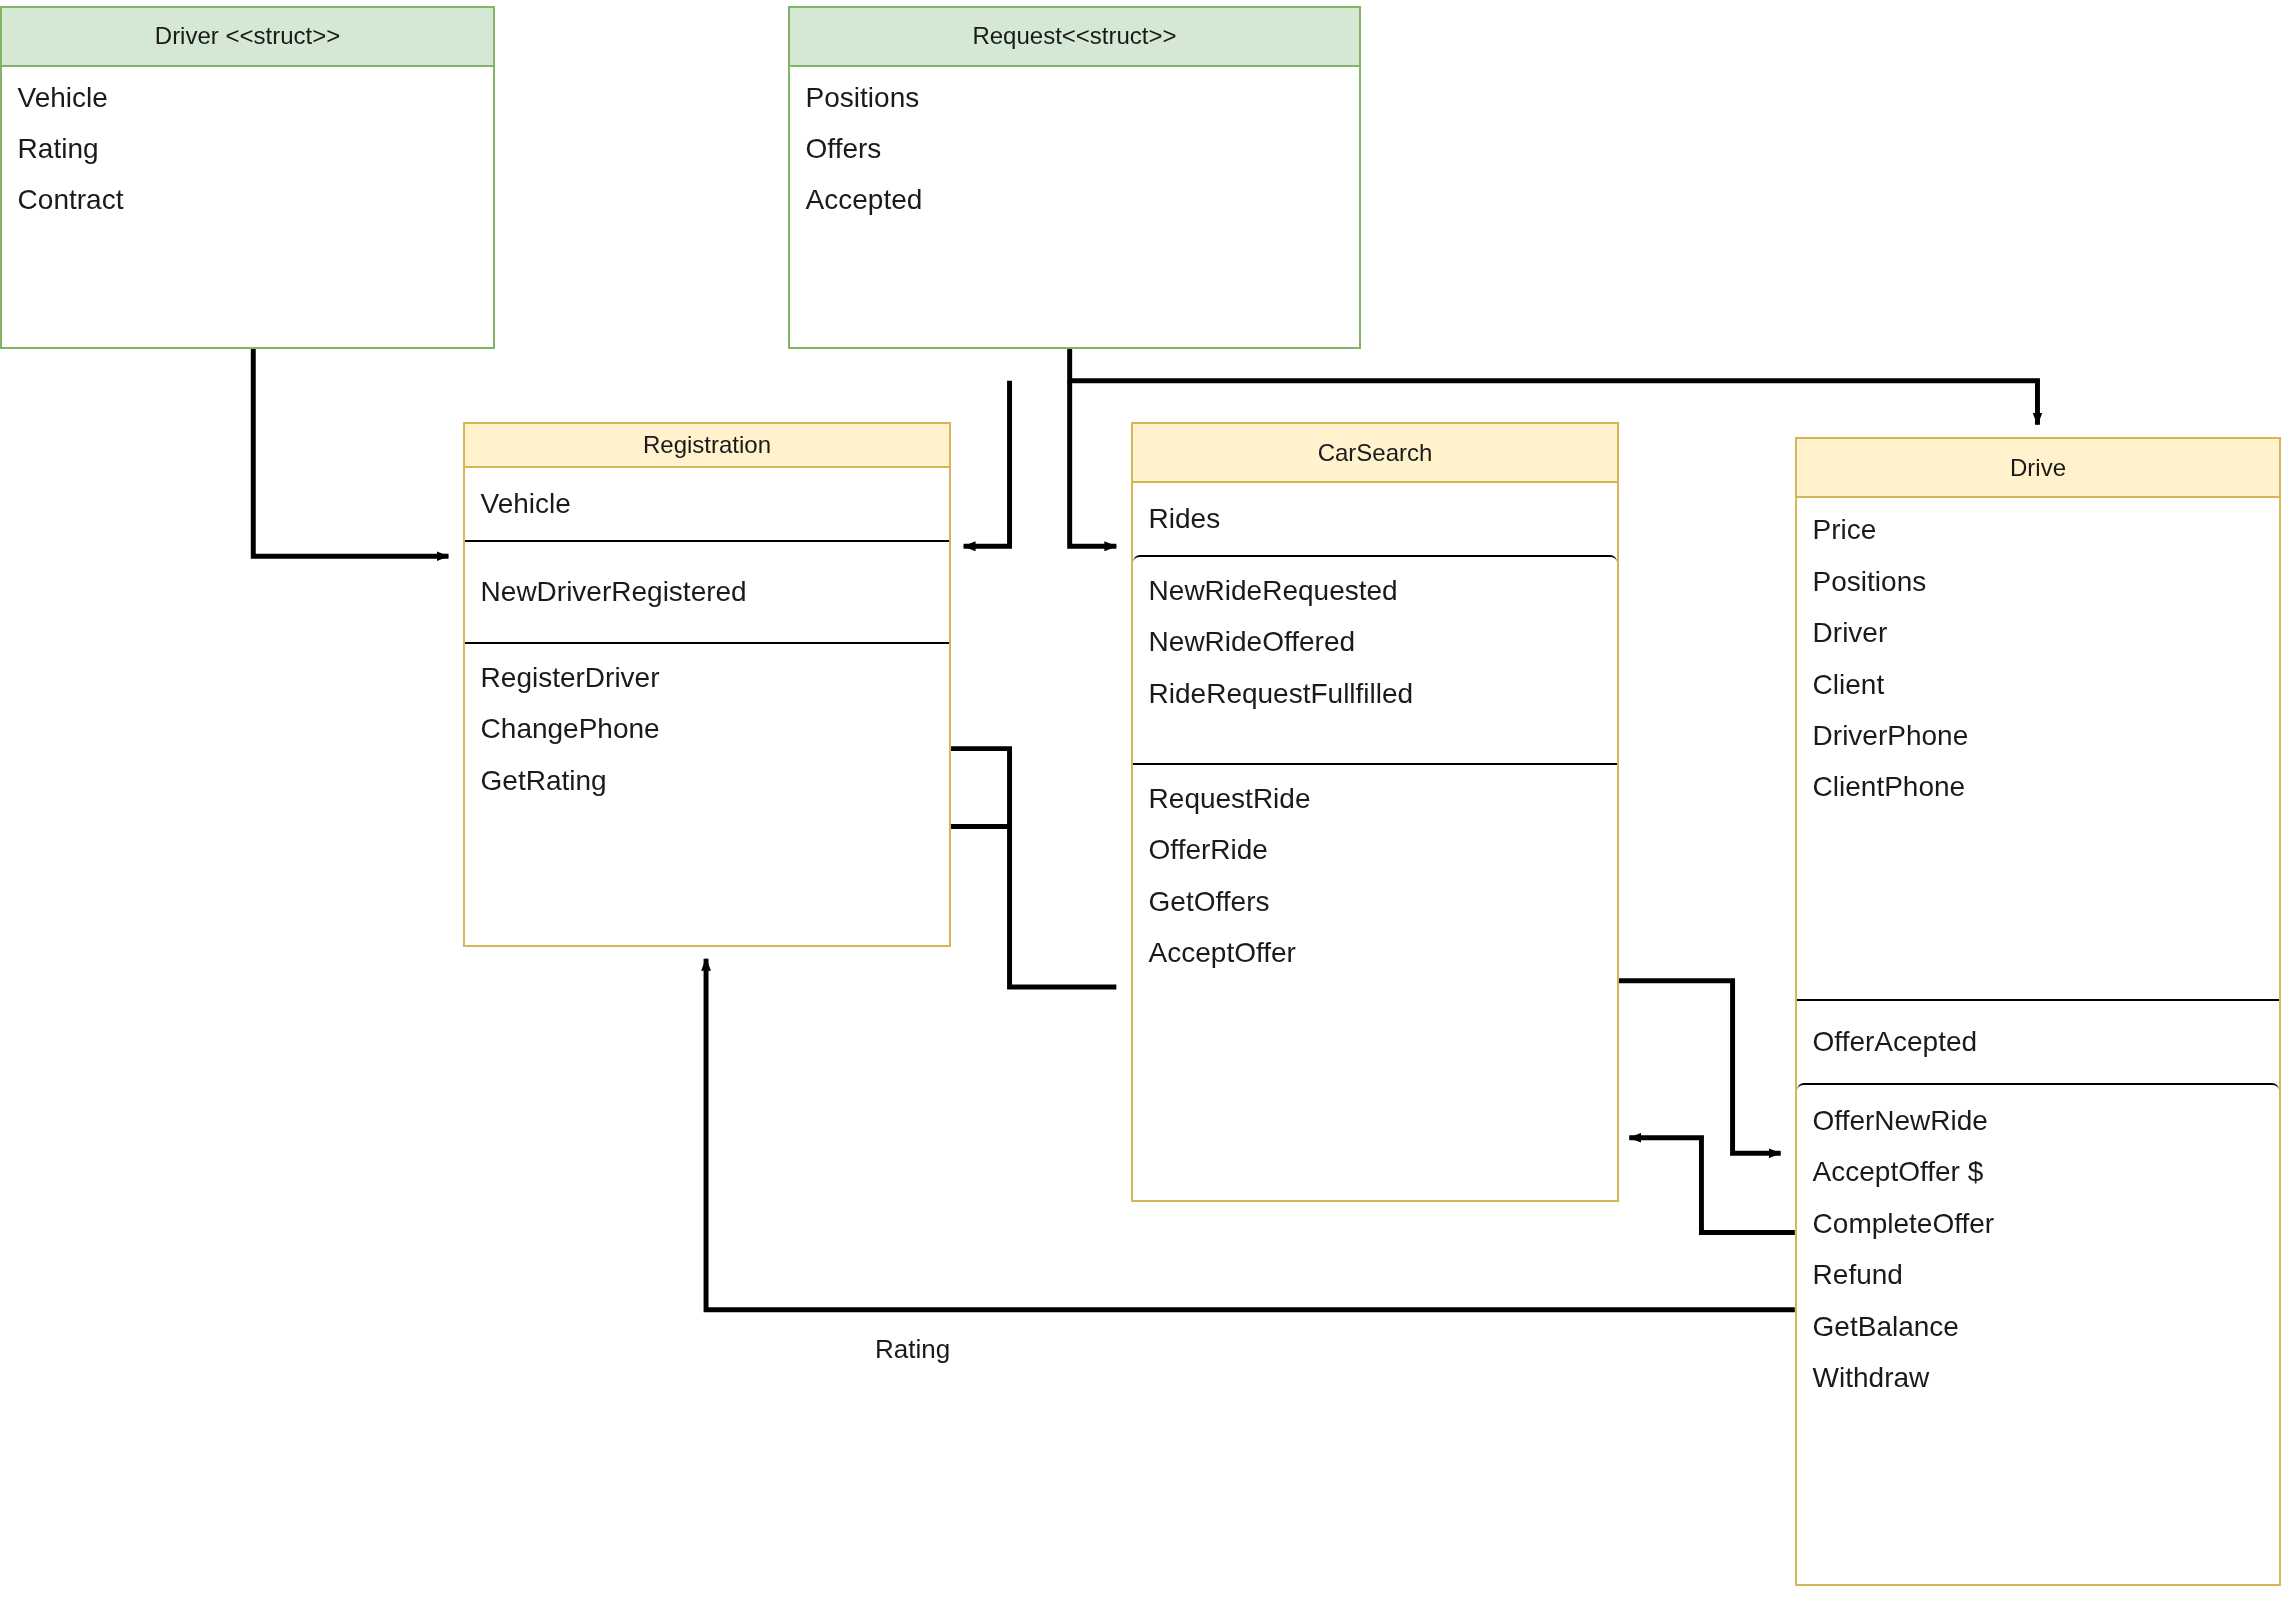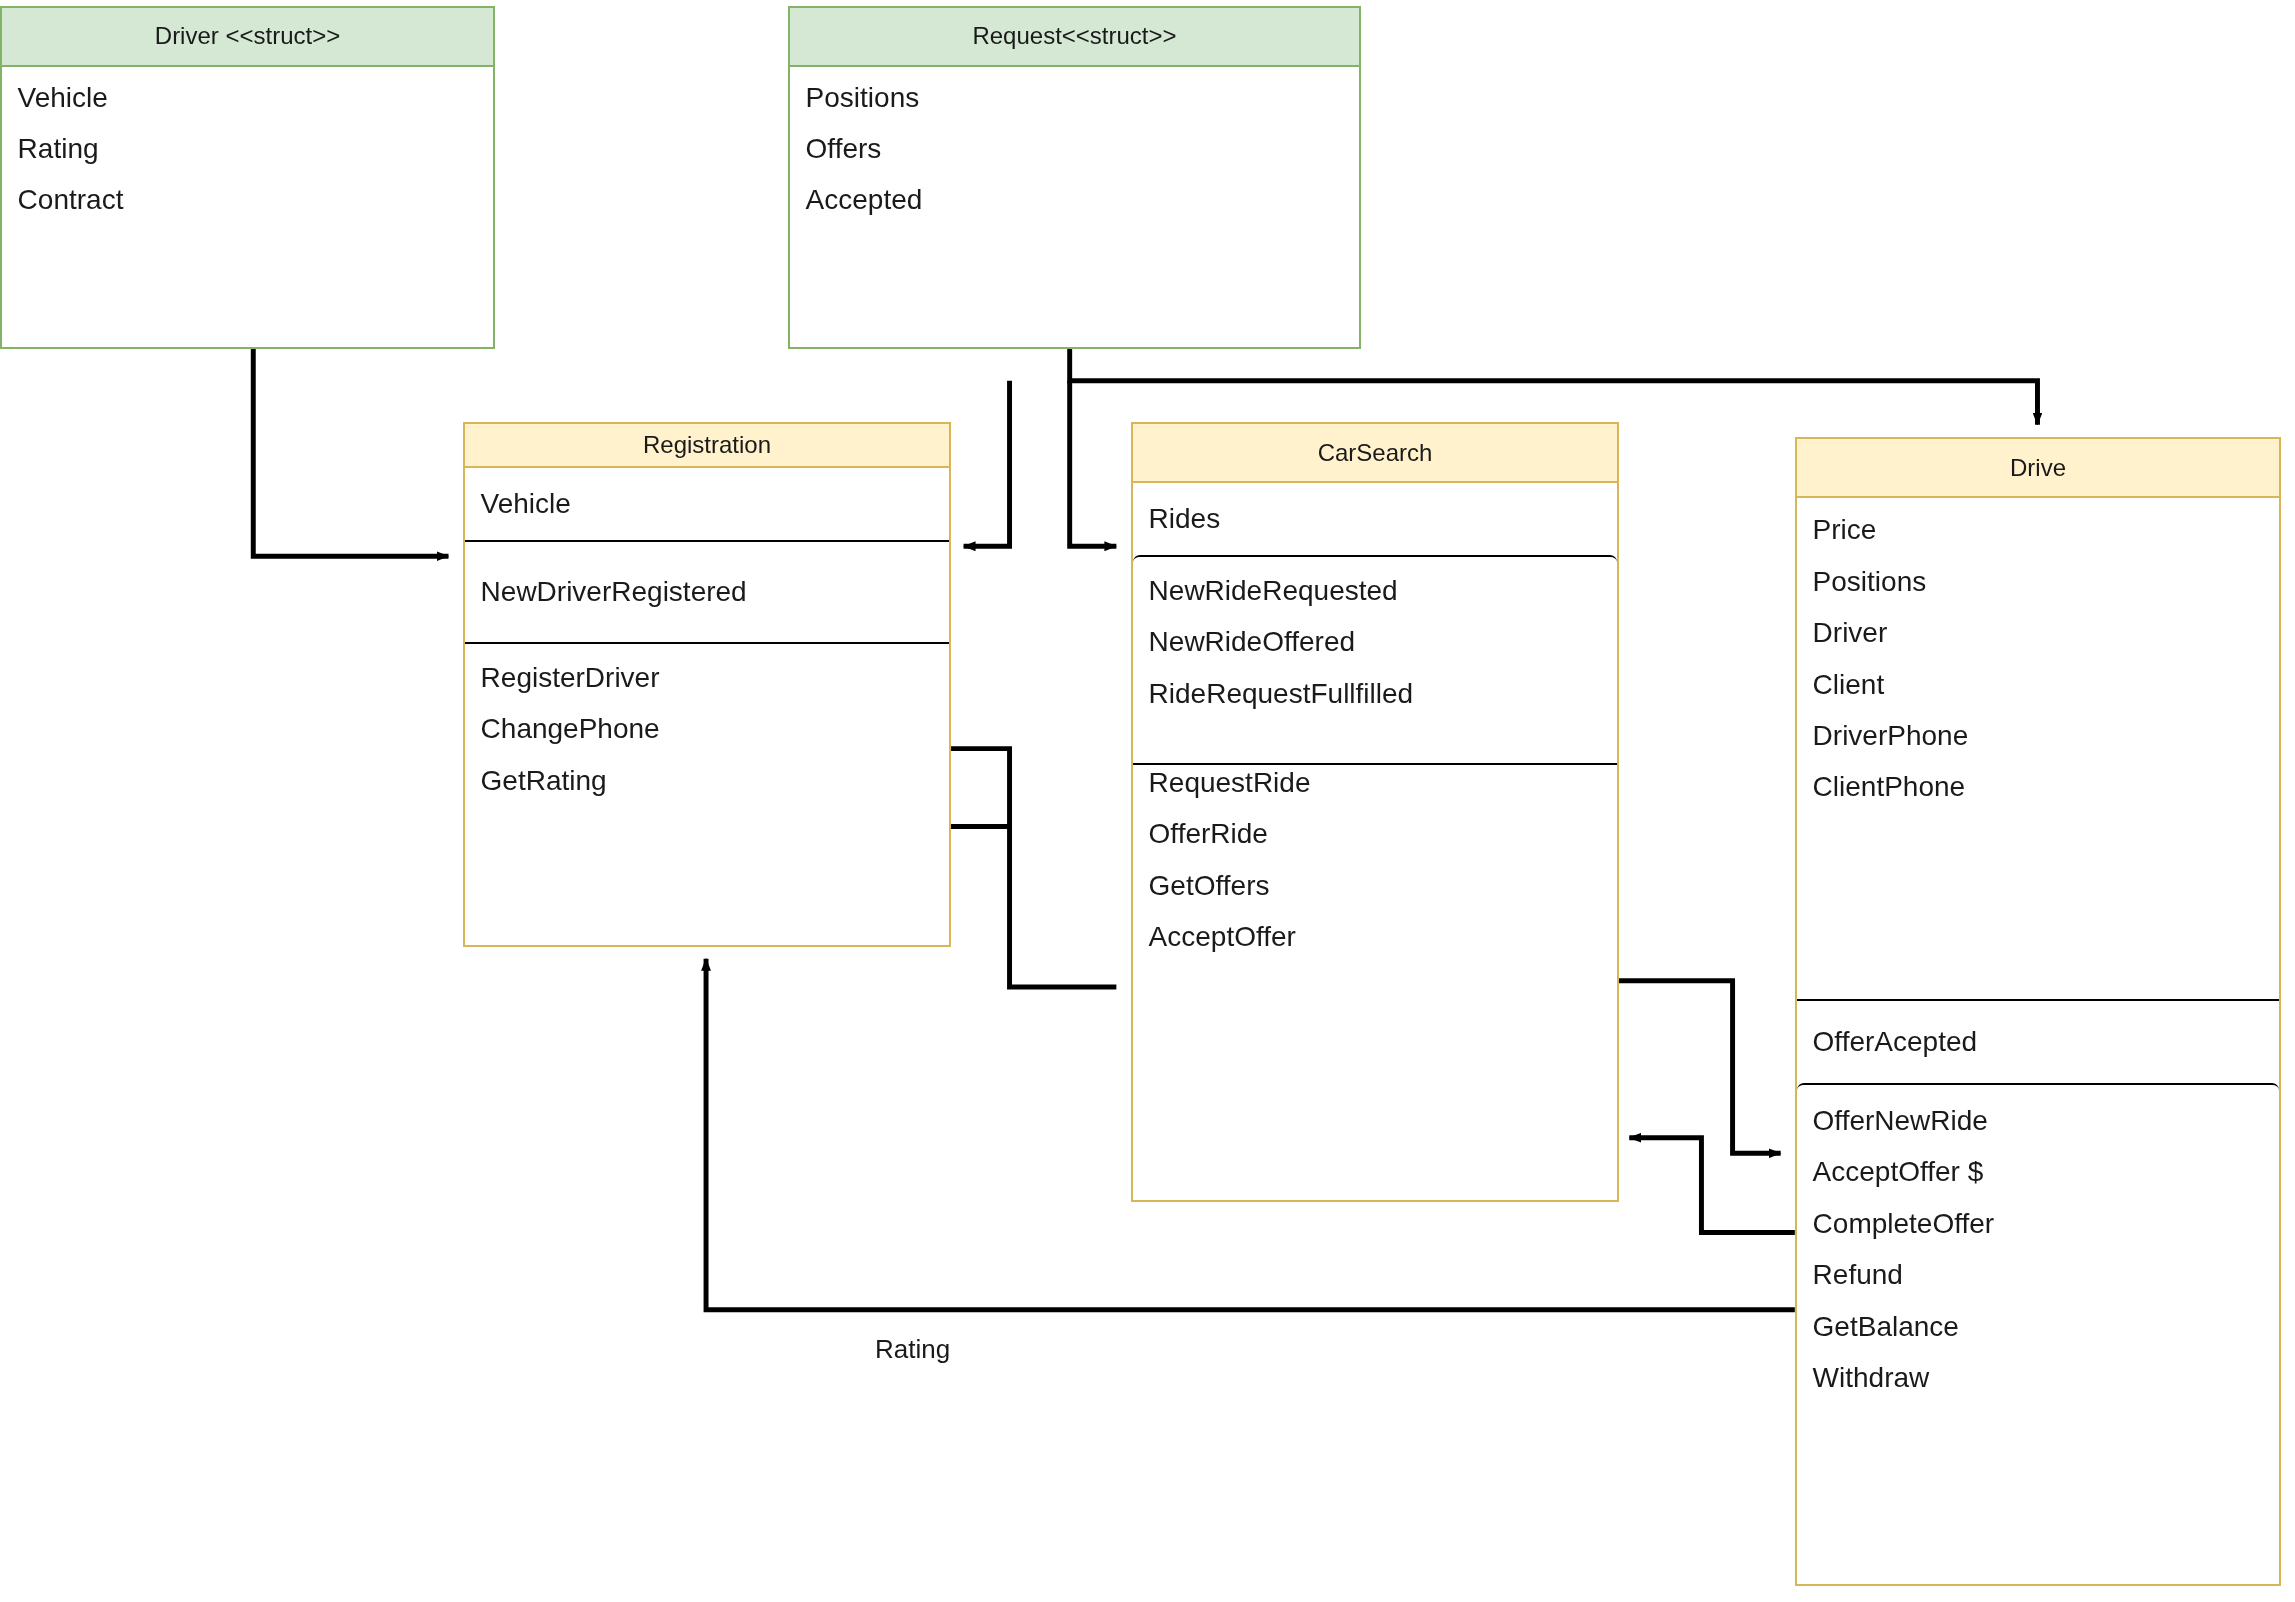--- a/index.html
+++ b/index.html
@@ -146,21 +146,21 @@
   <div class="uml-box yellow" style="left:1131px; top:422px; width:488px; height:780px;">
     <div class="box-header" style="height:59px;">CarSearch</div>
     <div class="compartment" style="height:72px;">
       <div class="member">Rides</div>
     </div>
     <div class="compartment sep-top" style="height:208px; padding-top:20px; justify-content:flex-start;border-radius:7px;">
       <div class="member">NewRideRequested</div>
       <div class="member">NewRideOffered</div>
       <div class="member">RideRequestFullfilled</div>
     </div>
-    <div class="compartment sep-top" style="height:366px; padding-top:4px; justify-content:flex-start;">
+    <div class="compartment sep-top" style="height:366px; padding-top:20px; justify-content:flex-start;">
       <div class="member">RequestRide</div>
       <div class="member">OfferRide</div>
       <div class="member">GetOffers</div>
       <div class="member">AcceptOffer</div>
     </div>
   </div>
 
   <div class="uml-box yellow" style="left:1795px; top:437px; width:486px; height:1149px;">
     <div class="box-header" style="height:59px;">Drive</div>
     <div class="compartment" style="height:501px; padding-top:18.4px; justify-content:flex-start;">

